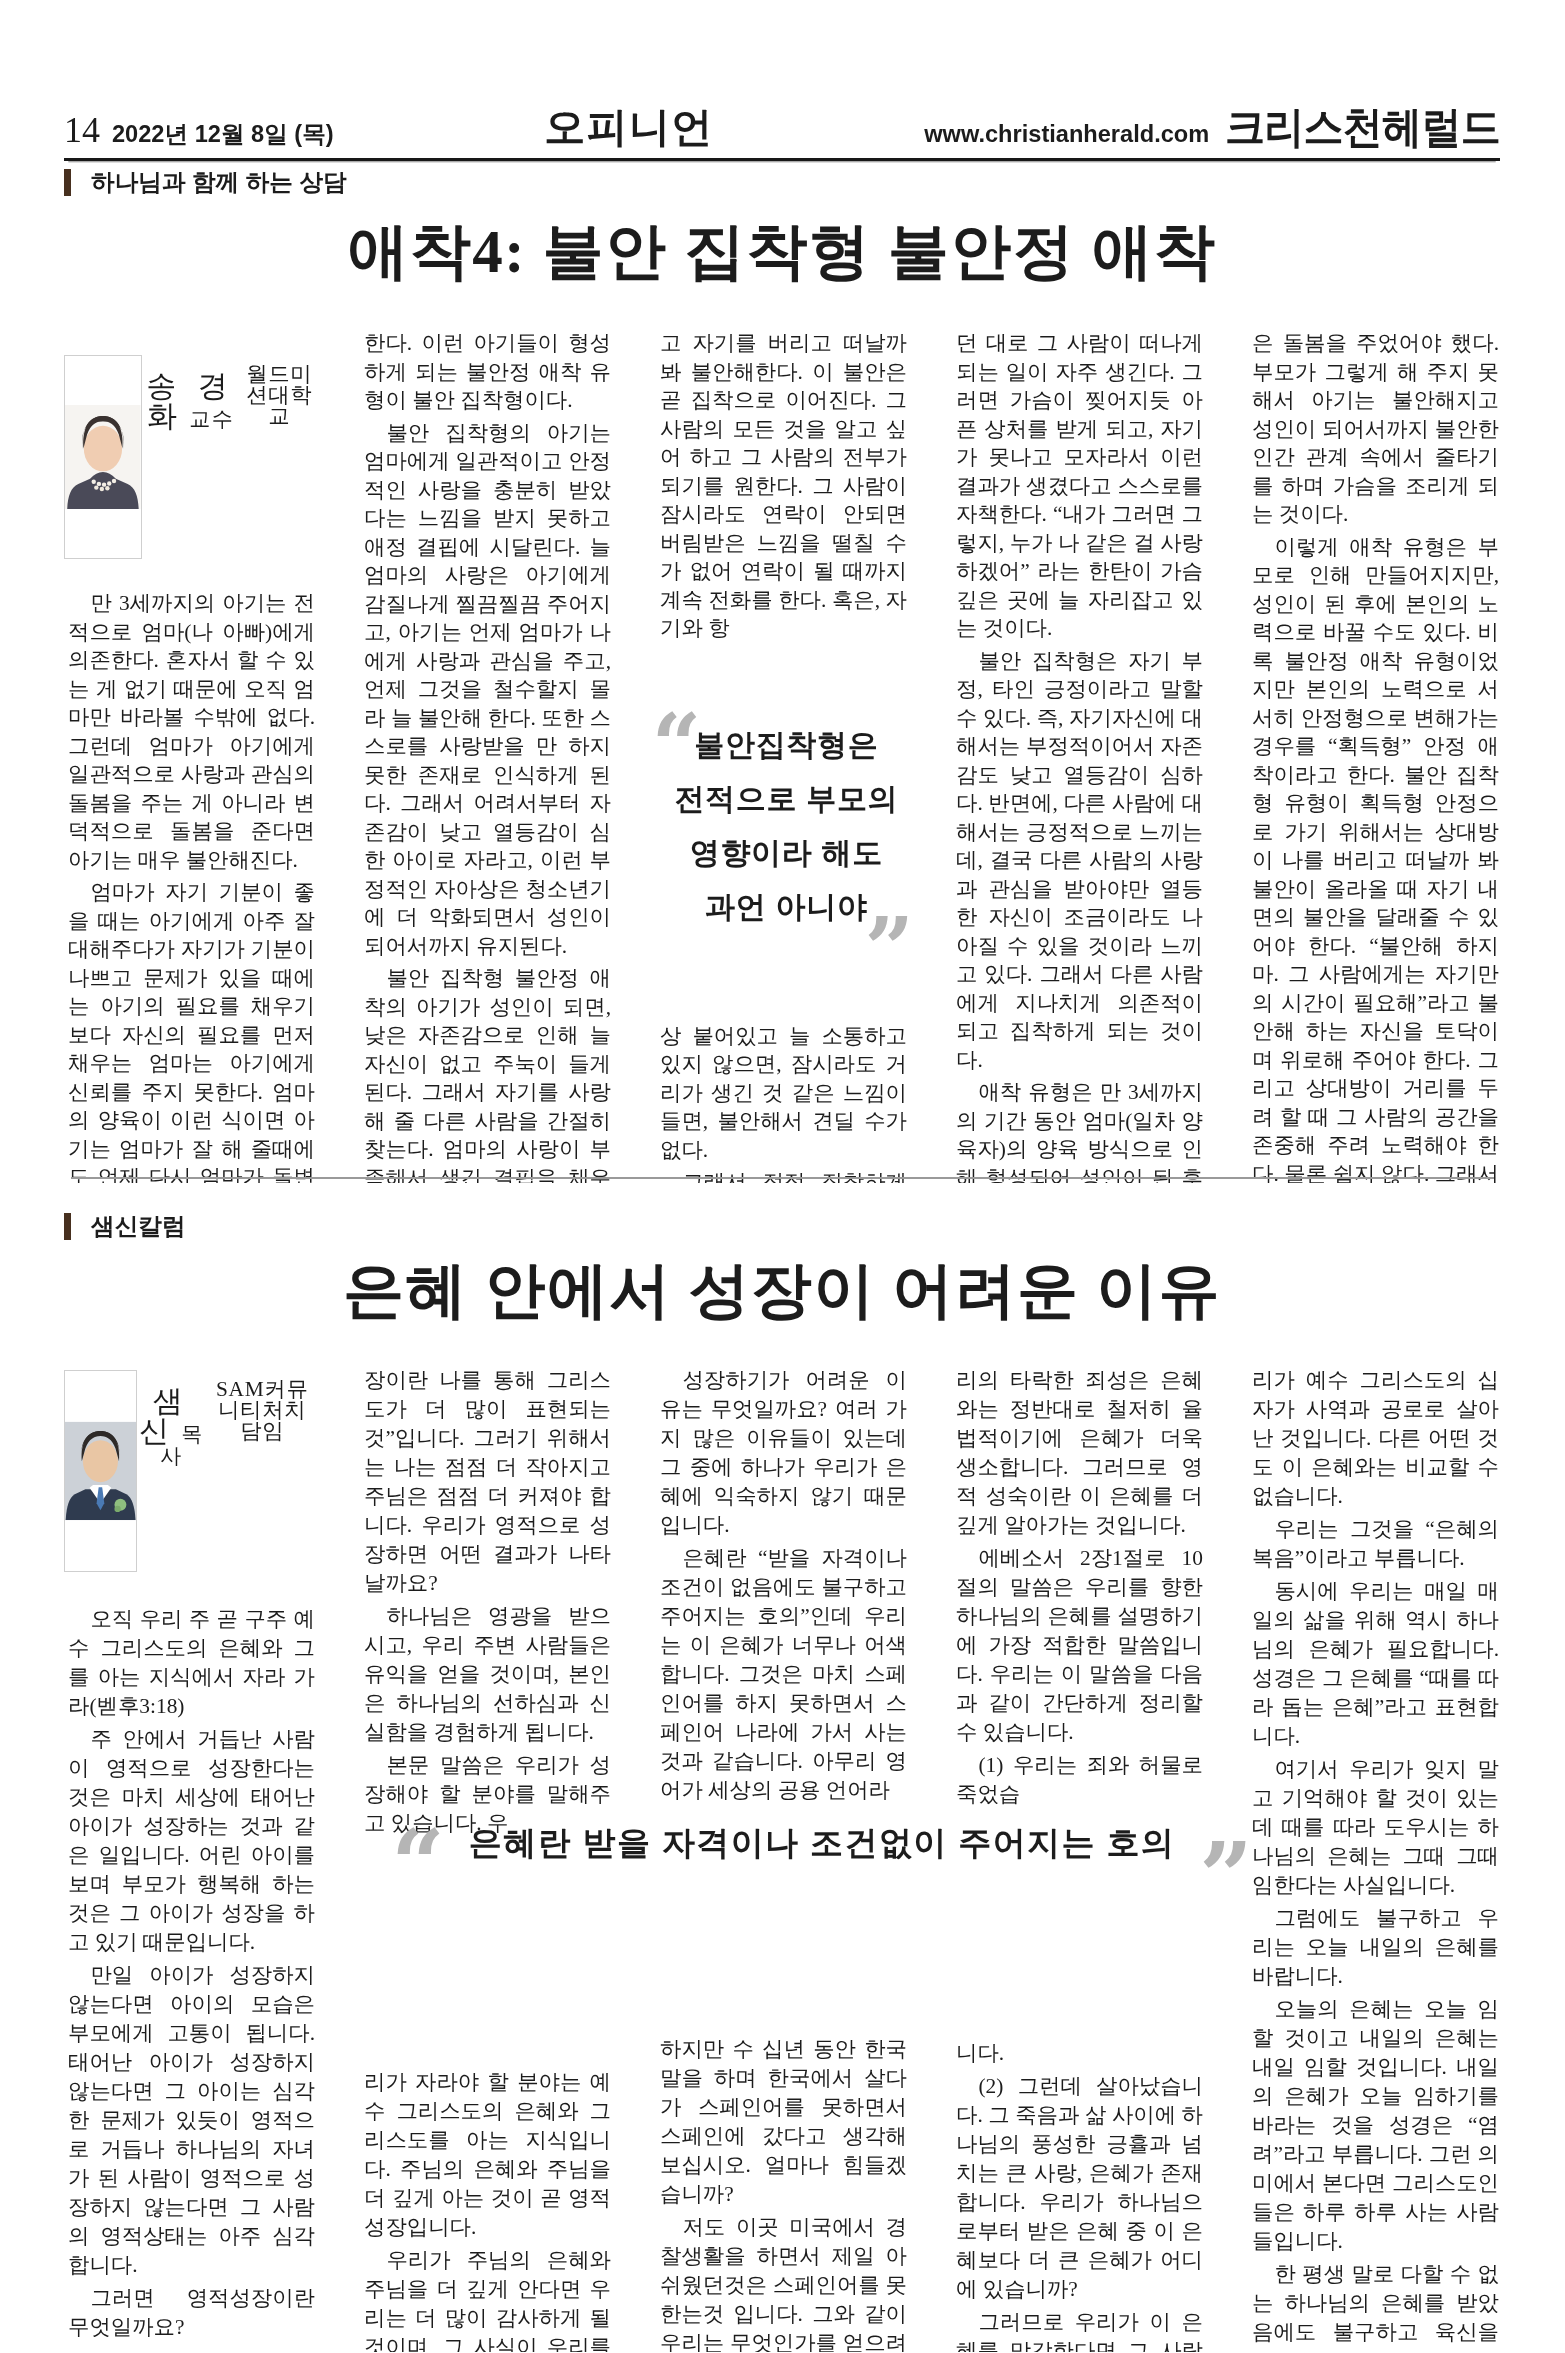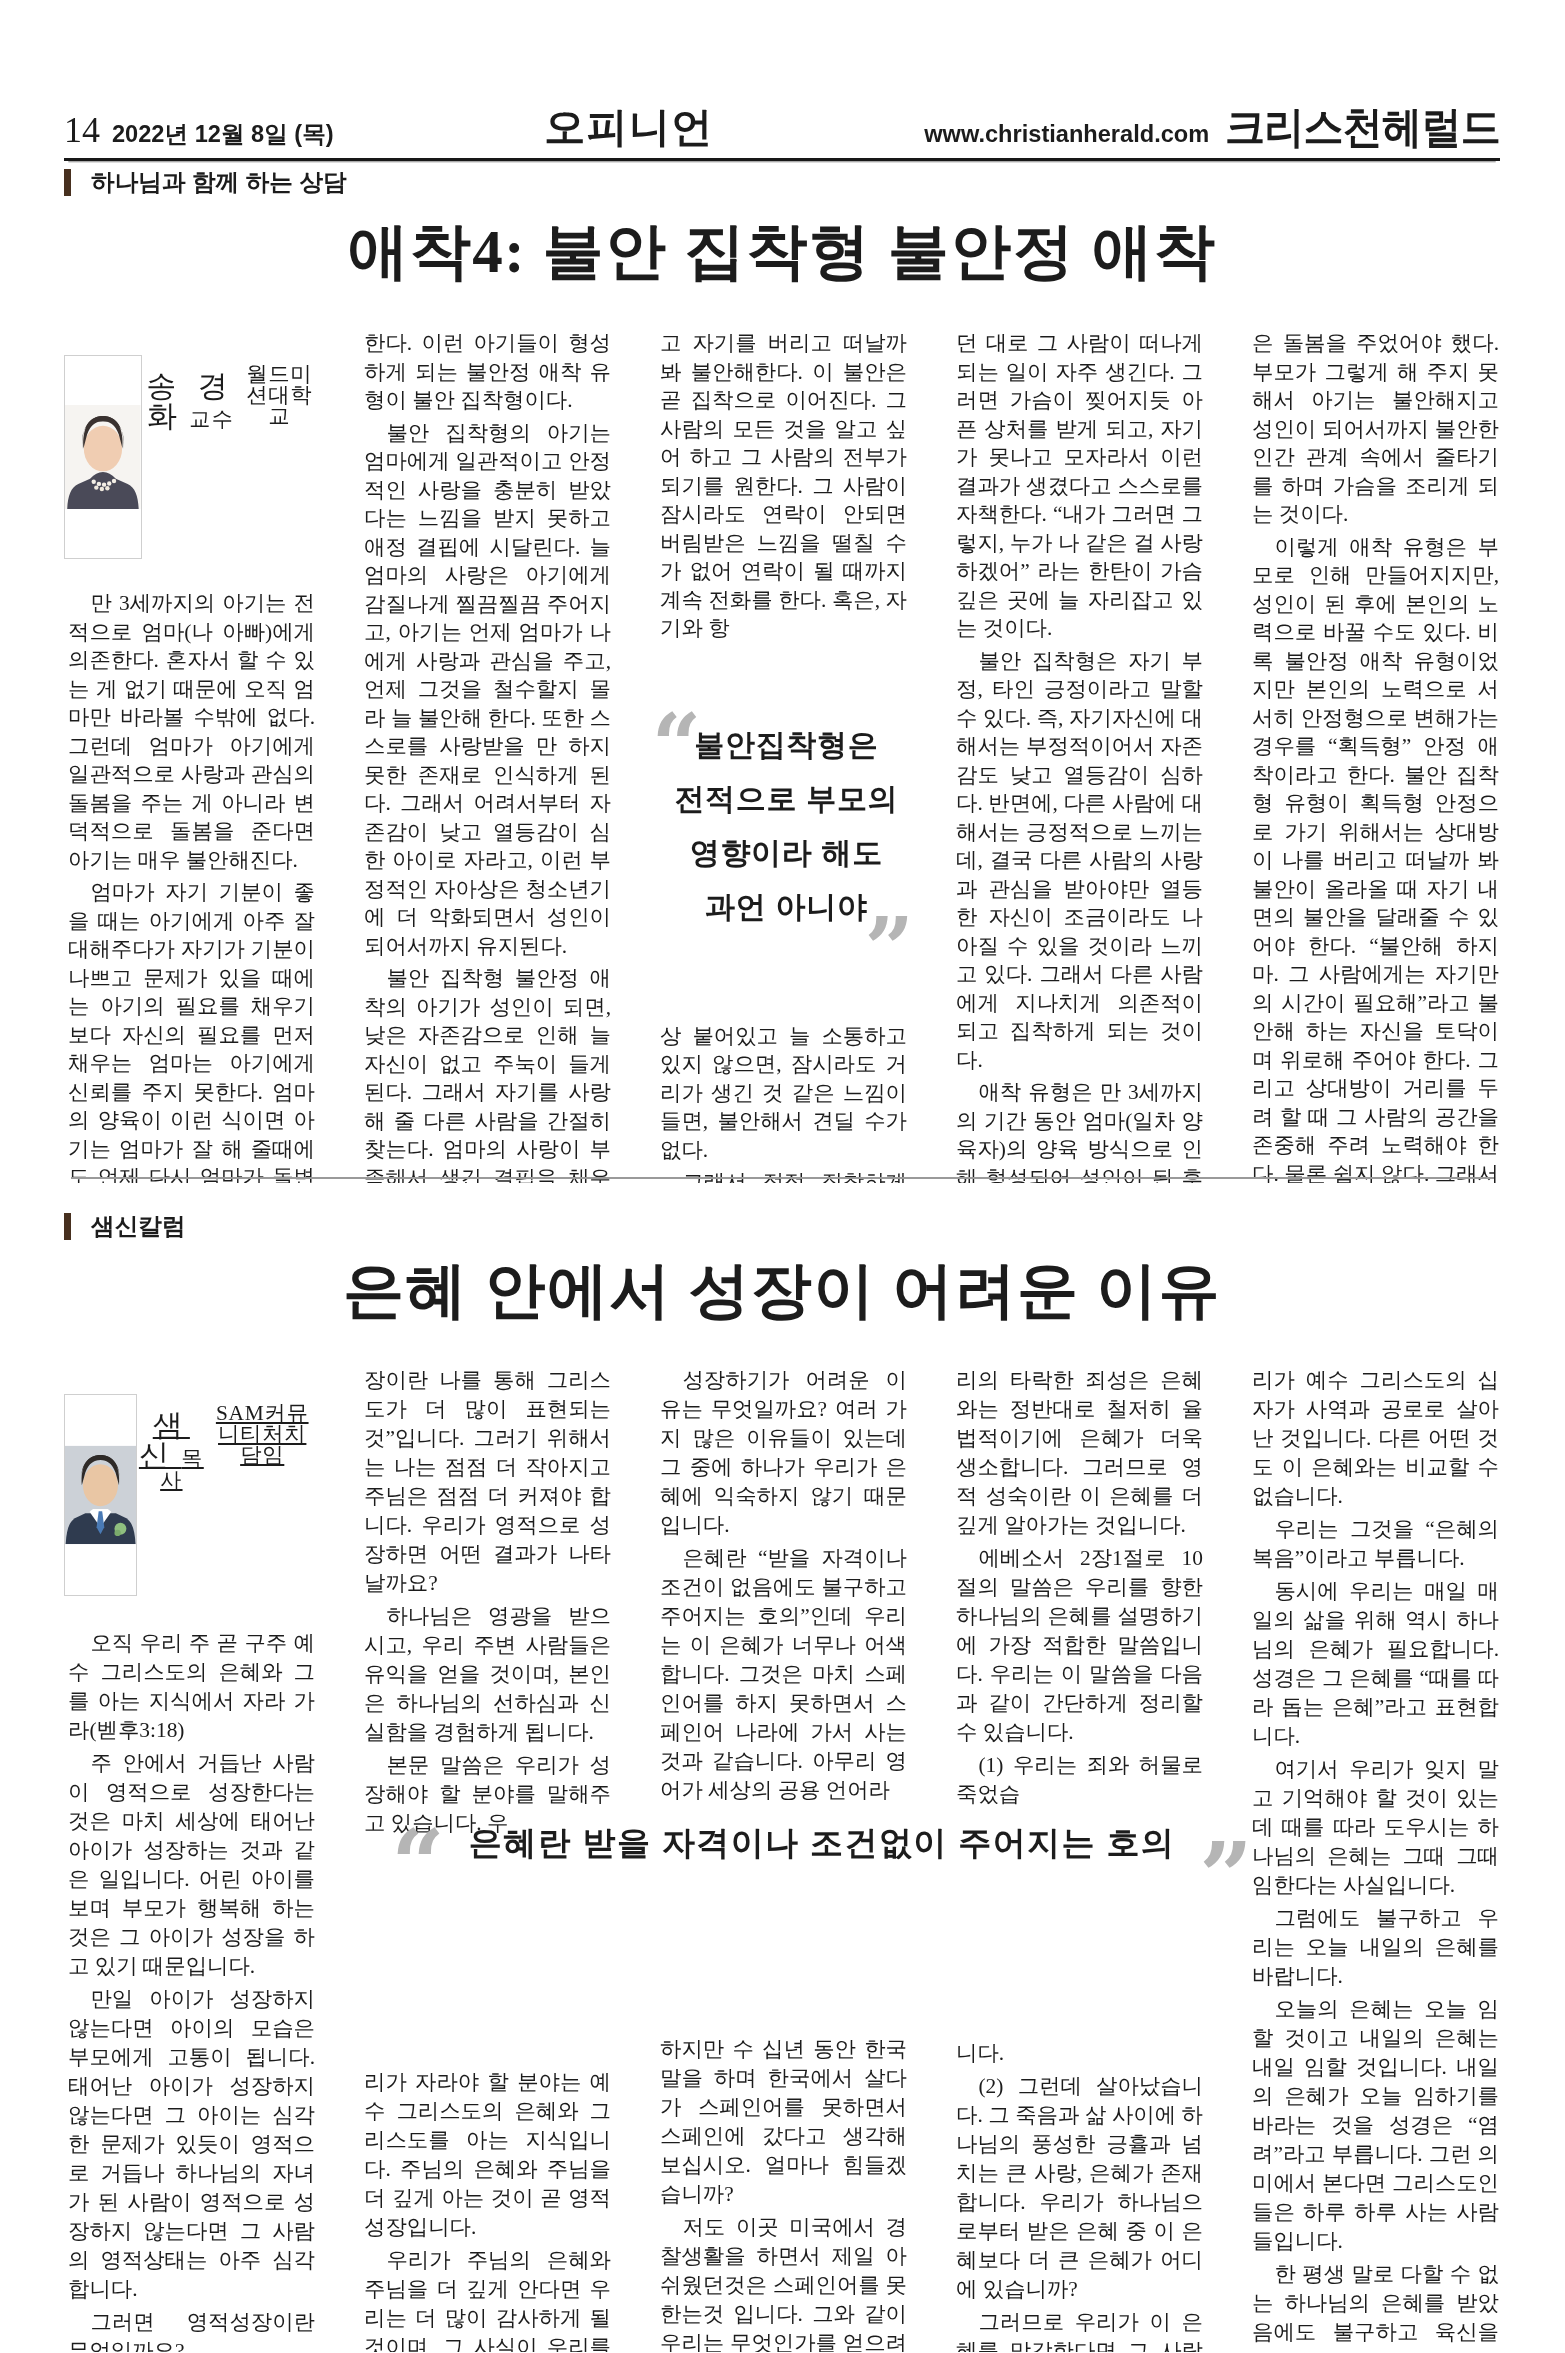--- a/index.html
+++ b/index.html
@@ -32,21 +32,21 @@
   .a1-body{top:325px;height:858px;}
   .a2-body{top:1362px;height:990px;}
   .col{width:255px;flex:0 0 255px;font-size:21.4px;line-height:28.5px;text-align:justify;}
   .a2-body .col{line-height:29px;}
   .col p{margin:4px;text-indent:1.05em;}
   .cont-first p:first-child{text-indent:0;}
 
   
   .fig{display:flex;flex-direction:row;}
   .fig1{margin-top:30px;}
-  .fig2{margin-top:32px;text-decoration:underline;}
+  .fig2{margin-top:8px;}
   .photo{border:0.7px solid #cfcfcf;}
   .caption-name-row{margin-top:15.7px;text-align:center;line-height:1;}
   .caption-name{font-size:30px;letter-spacing:7.1px;font-weight:400;}
   .caption-title{font-size:21px;letter-spacing:1.4px;}
   .caption-affil{margin-top:8.6px;font-size:21.4px;letter-spacing:0.7px;text-align:center;line-height:1;}
   .fig1-textgap{height:26px;}
   .fig2-textgap{height:29px;}
 
   
   .pq1{position:relative;margin:71px 0 77px 0;padding:4.3px 0 0 0;height:227px;

